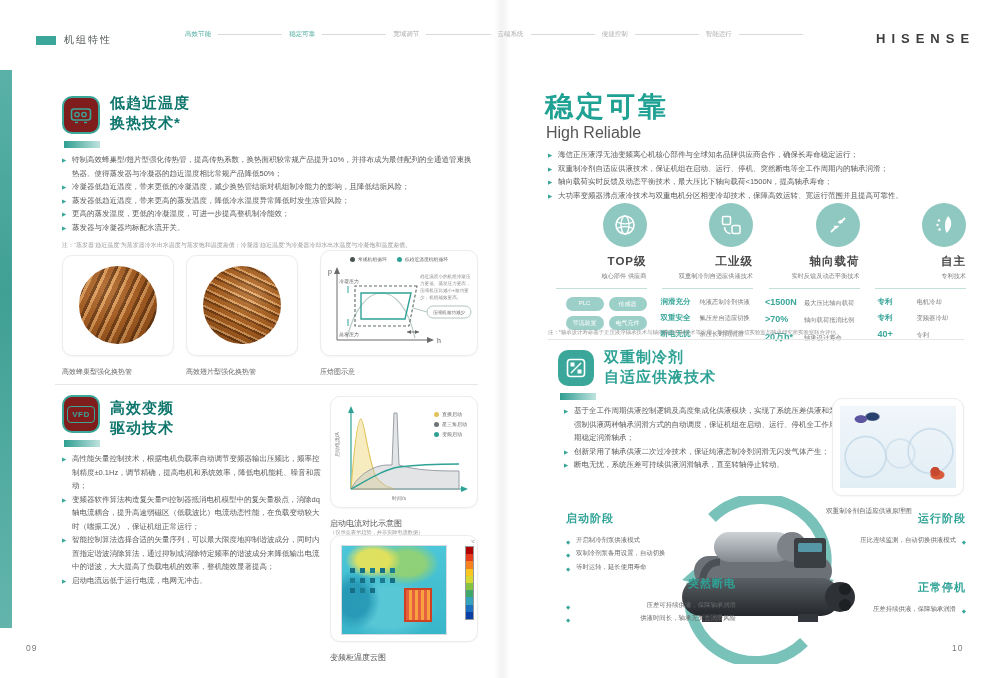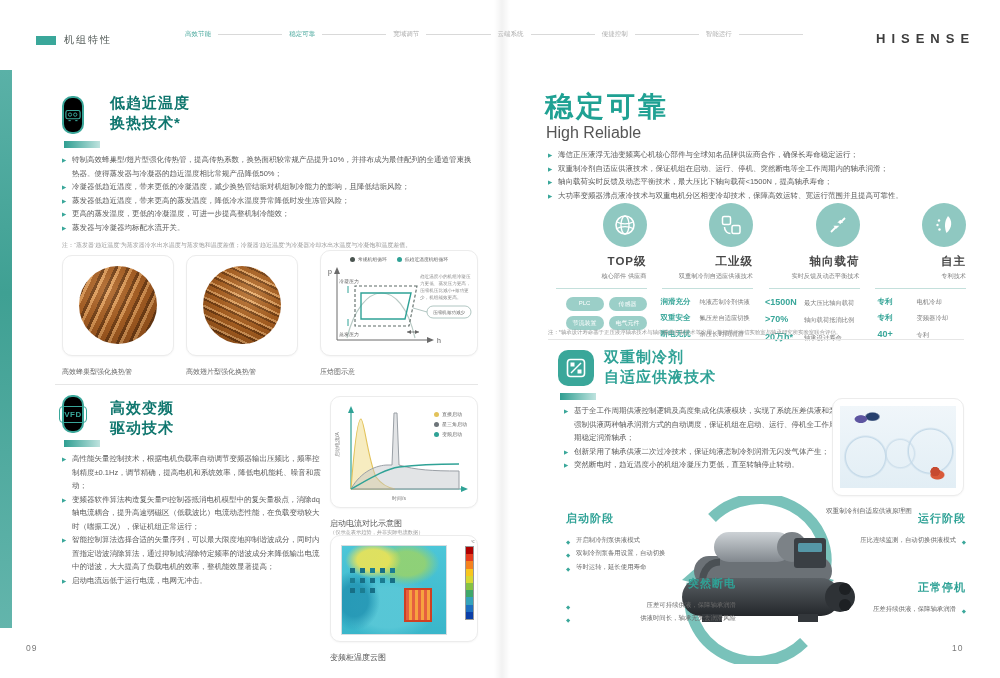--- a/index.html
+++ b/index.html
@@ -16,22 +16,22 @@
   .tagbar{width:20px;height:9px;background:#3aa79a;display:inline-block;}
   .taglabel{font-size:10px;letter-spacing:2px;color:#4f5754;}
   .nav{position:absolute;left:185px;top:30px;width:625px;display:flex;align-items:center;}
   .ni{font-size:6.5px;color:#adadad;white-space:nowrap;cursor:pointer;}
   .ni.on{color:#49a89d;}
   .nl{flex:1;border-top:1px solid #d9d9d9;margin:0 7px;height:0;}
   .brand{position:absolute;left:876px;top:31px;font-size:13px;font-weight:bold;
          letter-spacing:6px;color:#3d3d3d;}
 
   
-  .iconbox{width:22px;height:38px;border:2px solid #3aa79a;border-radius:10px;
-           display:flex;align-items:center;justify-content:center;background:#000000;box-sizing:border-box;}
+  .iconbox{width:38px;height:38px;border:2px solid #3aa79a;border-radius:10px;
+           display:flex;align-items:center;justify-content:center;background:#7f1d1d;box-sizing:border-box;}
   .iconbox.filled{background:#3aa79a;border-color:#3aa79a;width:36px;height:36px;}
   .sec-title{font-size:15px;font-weight:bold;color:#0f766e;line-height:1.3;letter-spacing:1px;}
   .sec-title.teal{color:#2fa296;}
   .gbar{width:36px;height:7px;background:linear-gradient(90deg,#2f9e91,#bfe3df);}
   ul.blist{list-style:none;margin:0;padding:0;}
   ul.blist li{position:relative;padding-left:10px;font-size:7.5px;line-height:1.8;color:#5a5a5a;}
   ul.blist li::before{content:"▶";position:absolute;left:0;top:3px;font-size:5.5px;color:#3aa79a;}
   .tinynote{font-size:6px;color:#979797;line-height:1.5;}
   .card{background:#fff;border:1px solid #ececec;border-radius:10px;box-shadow:0 1px 2px rgba(0,0,0,.04);
         box-sizing:border-box;}
@@ -403,21 +403,21 @@
   </div>
   <div class="abs sec-title teal" style="left:604px;top:347px;">
     <div>双重制冷剂</div>
     <div>自适应供液技术</div>
   </div>
   <div class="abs gbar" style="left:560px;top:393px;"></div>
 
   <ul class="abs blist" style="left:564px;top:404px;width:278px;">
     <li>基于全工作周期供液控制逻辑及高度集成化供液模块，实现了系统压差供液和泵强制供液两种轴承润滑方式的自动调度，保证机组在启动、运行、停机全工作周期稳定润滑轴承；</li>
     <li>创新采用了轴承供液二次过冷技术，保证纯液态制冷剂润滑无闪发气体产生；</li>
-    <li>突然断电时，趋近温度小的机组冷凝压力更低，直至转轴停止转动。</li>
+    <li>断电无忧，系统压差可持续供液润滑轴承，直至转轴停止转动。</li>
   </ul>
 
   <div class="abs card" style="left:832px;top:398px;width:132px;height:98px;">
     <div class="xray"></div>
   </div>
   <div class="abs figcap" style="left:826px;top:501px;width:144px;font-size:6.6px;">双重制冷剂自适应供液原理图</div>
 
   <svg class="abs" style="left:648px;top:496px;" width="220" height="168" viewBox="0 0 220 168">
     <defs>
       <linearGradient id="gDark" x1="0" y1="0" x2="0" y2="1">

